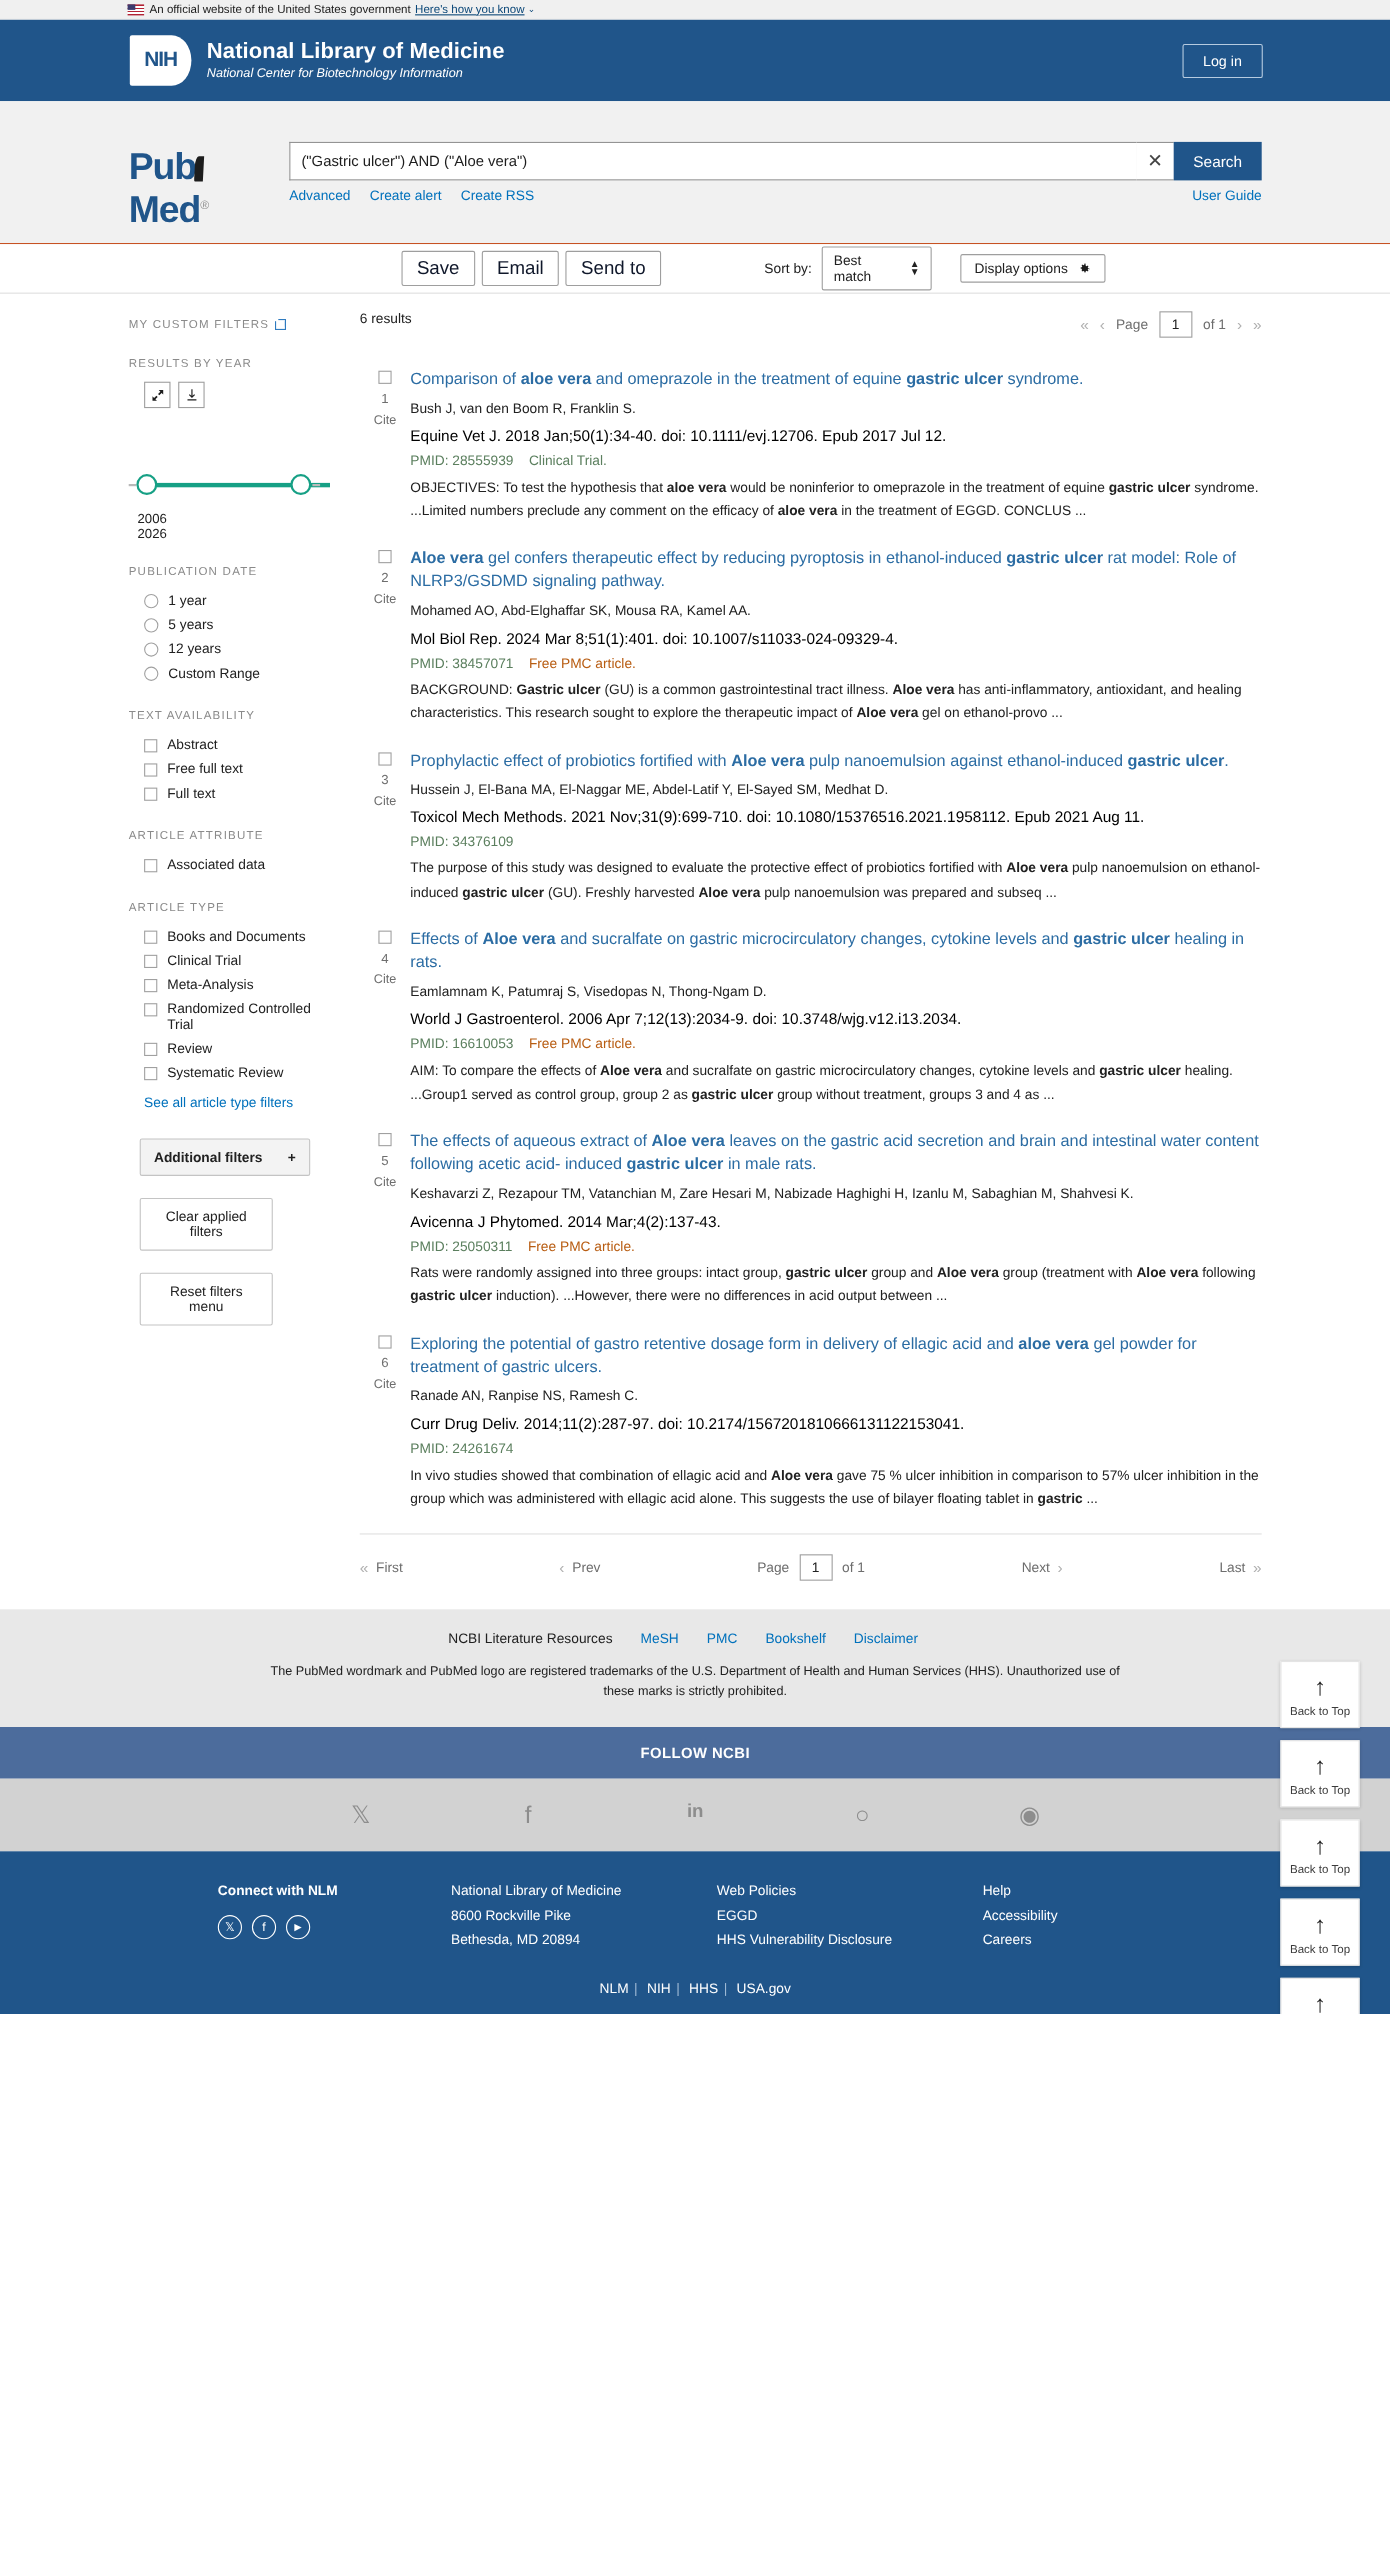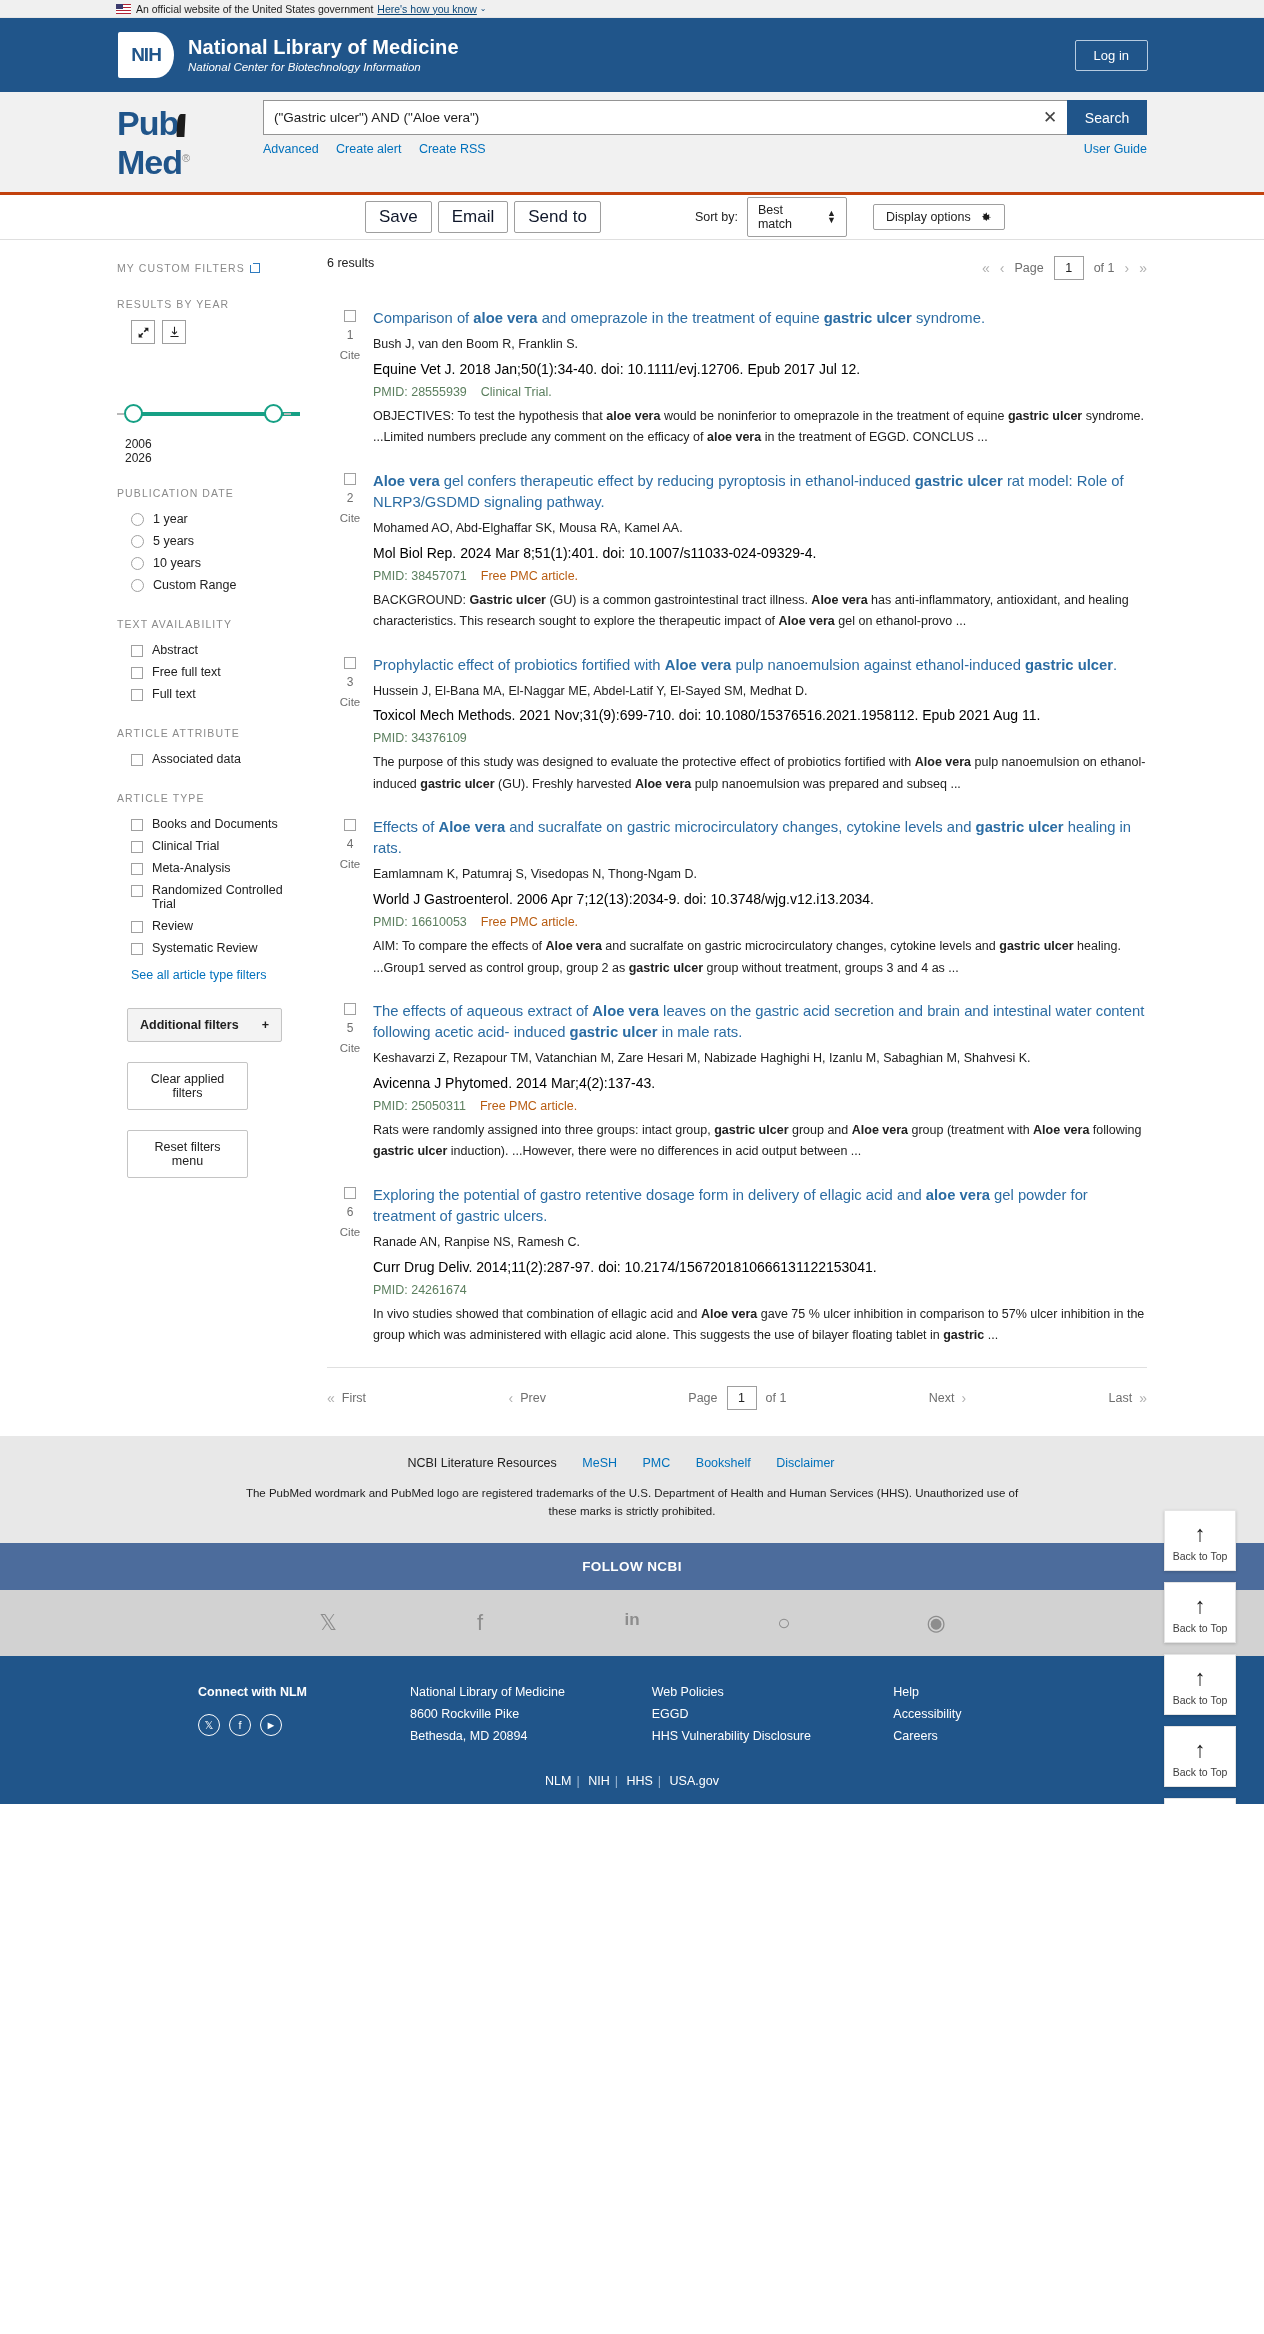--- a/index.html
+++ b/index.html
@@ -54,22 +54,22 @@
   .nih-sub{font-size:11.5px;font-style:italic;margin-top:2px;}
   .login-btn{
     color:#fff;border:1px solid #b6cbe0;background:transparent;
     padding:7px 18px;font-size:13px;border-radius:2px;cursor:pointer;
     font-family:"Liberation Sans", sans-serif;
   }
 
   
   .search-area{
     background:#f1f1f1;
-    padding:8px 0 10px 0;
-    border-bottom:3px solid #c2410c;
+    padding:37px 0 10px 0;
+    border-bottom:1px solid #c2410c;
   }
   .search-inner{width:1030px;margin:0 auto;display:flex;align-items:flex-start;}
   .pm-logo{
     width:146px;padding-top:4px;font-size:34px;font-weight:bold;color:#20558a;
     letter-spacing:-1px;position:relative;font-family:"Liberation Sans", sans-serif;
   }
   .pm-logo .reg{font-size:11px;vertical-align:super;color:#8d8d8d;font-weight:normal;}
   .pm-book{display:inline-block;width:17px;height:23px;position:relative;vertical-align:-2px;margin:0 -1px;}
   .pm-book::before{content:"";position:absolute;left:0;top:0;width:8px;height:23px;background:#1d1d1d;
     border-radius:40% 0 0 10%;transform:skewX(-3deg);}
@@ -370,21 +370,21 @@
             <div class="f-item">
               <span class="radio"></span>
               <span>1 year</span>
             </div>
             <div class="f-item">
               <span class="radio"></span>
               <span>5 years</span>
             </div>
             <div class="f-item">
               <span class="radio"></span>
-              <span>10 years</span>
+              <span>12 years</span>
             </div>
             <div class="f-item">
               <span class="radio"></span>
               <span>Custom Range</span>
             </div>
           </div>
           <div class="filter-group">
             <div class="grp-title">TEXT AVAILABILITY</div>
             <div class="f-item">
               <span class="cbox"></span>

